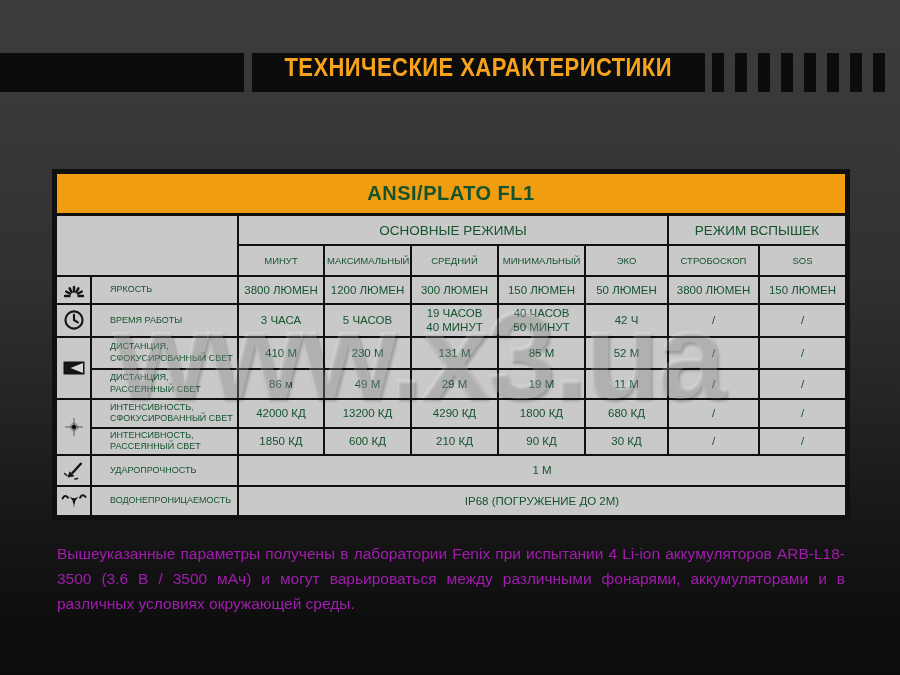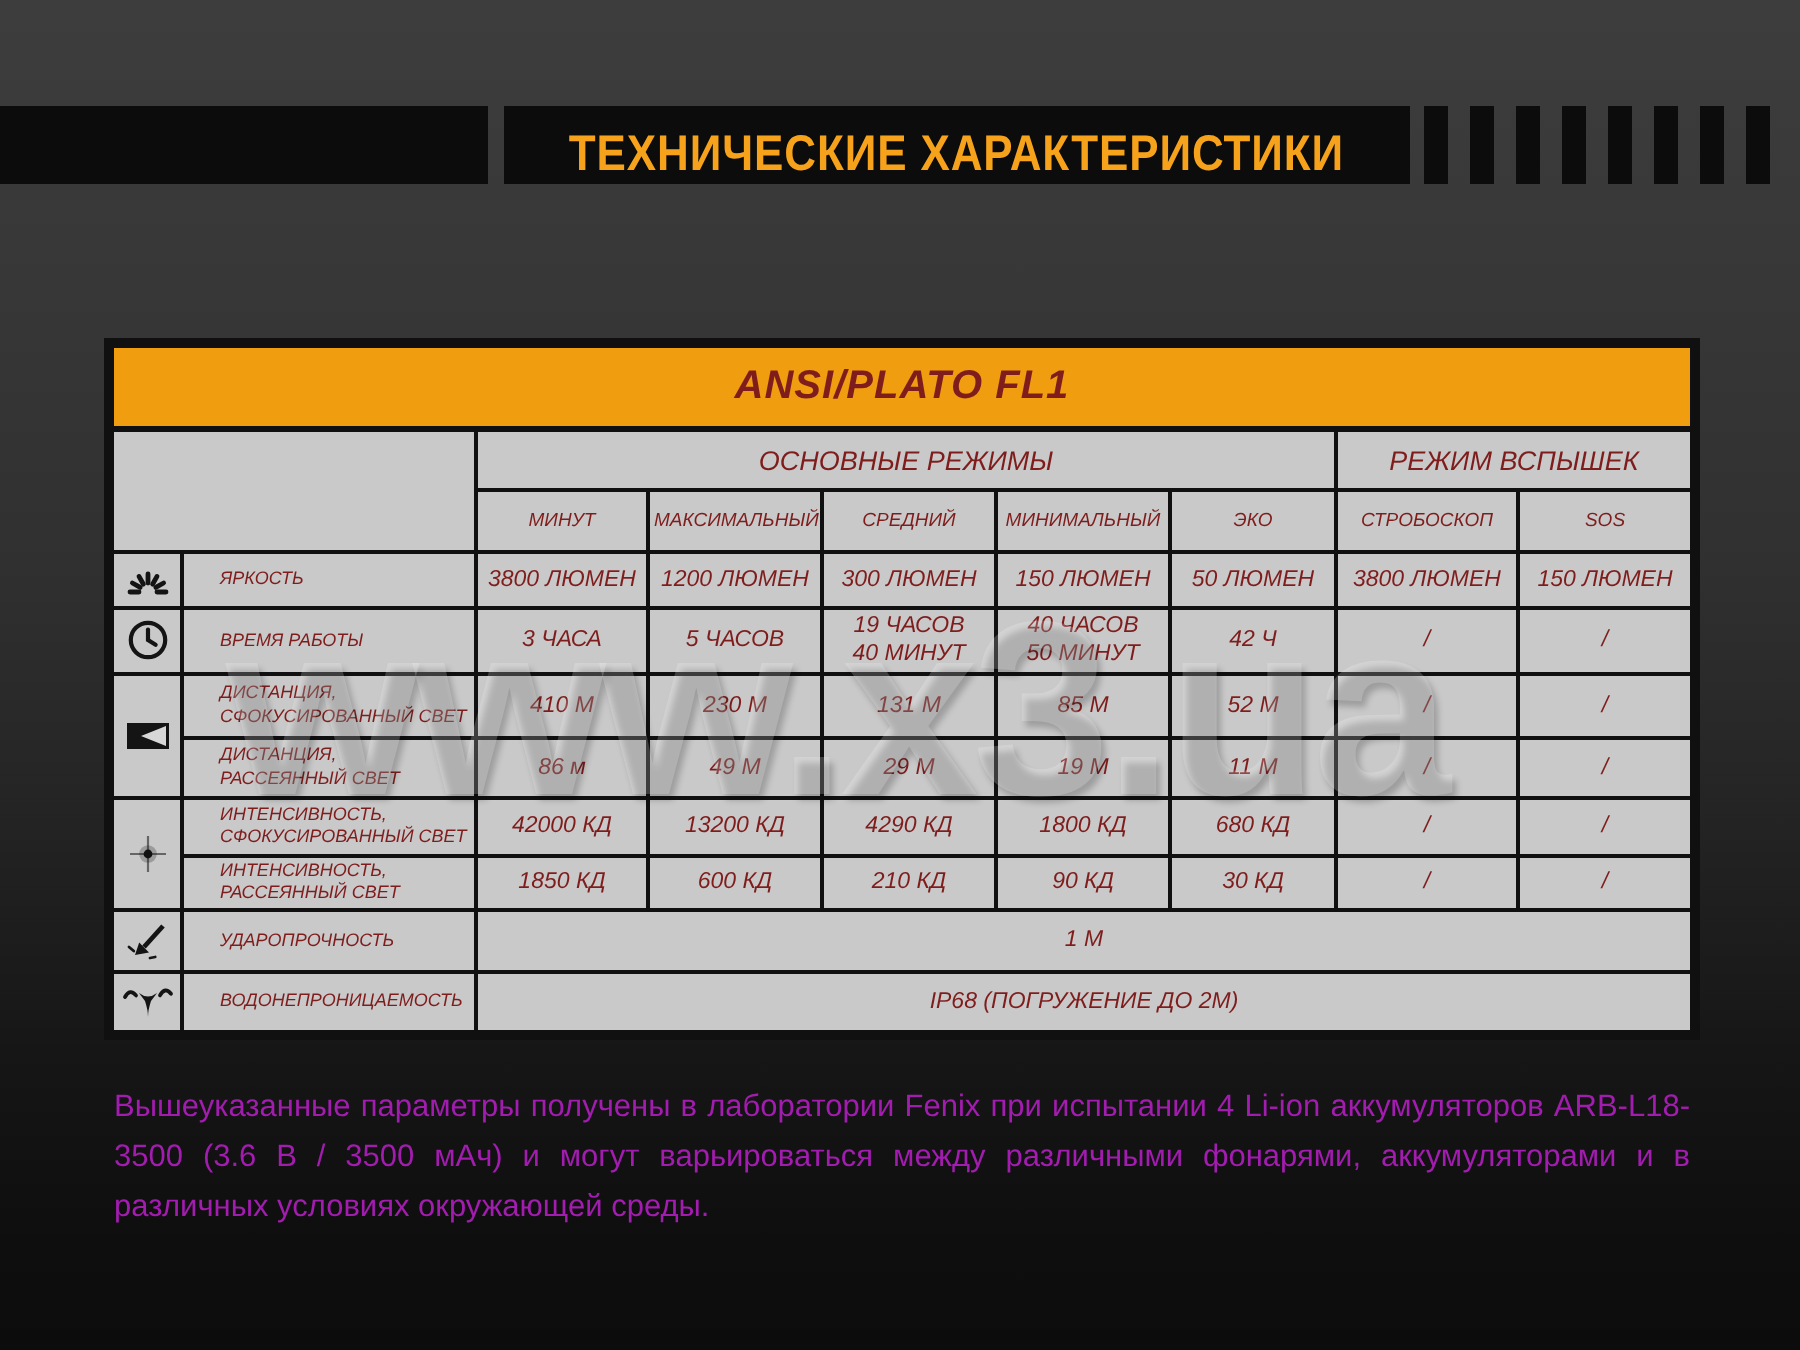--- a/index.html
+++ b/index.html
@@ -4,28 +4,28 @@
 <style>
   html,body{margin:0;padding:0;}
   body{
     width:900px;height:675px;overflow:hidden;position:relative;
     font-family:"Liberation Sans",sans-serif;
     background:linear-gradient(180deg,#3d3d3d 0%,#383838 18%,#303030 42%,#242424 60%,#161616 78%,#0e0e0e 92%,#0c0c0c 100%);
   }
   
   .strip-left{position:absolute;left:0;top:53px;width:244px;height:39px;background:#0c0c0c;}
   .title-bar{position:absolute;left:252px;top:53px;width:453px;height:39px;background:#0c0c0c;
-    display:flex;align-items:flex-end;justify-content:center;}
+    display:flex;align-items:flex-start;justify-content:center;}
   .title-bar span{color:#F7A21B;font-size:25px;font-weight:bold;white-space:nowrap;
     transform:scaleX(0.88);letter-spacing:0.5px;}
   .barcode{position:absolute;left:712px;top:53px;height:39px;display:flex;gap:11px;}
   .barcode .bar{width:12px;height:39px;background:#0c0c0c;}
   
   .table-wrap{position:absolute;left:52px;top:169px;border:3px solid #101010;overflow:hidden;}
-  table{border-collapse:collapse;table-layout:fixed;width:790px;background:#c9c9c9;color:#7f1d1d;font-style:italic;}
+  table{border-collapse:collapse;table-layout:fixed;width:790px;background:#c9c9c9;color:#14532d;}
   td{border:2px solid #101010;text-align:center;vertical-align:middle;padding:1px 2px;
      background:#c9c9c9;overflow:hidden;}
   tr.orange td{background:#F09D0F;height:37px;font-size:20px;font-weight:bold;
      border-bottom:3px solid #101010;letter-spacing:0.5px;}
   tr.group-row td{height:26px;font-size:13.5px;}
   tr.colhead-row td{height:27px;font-size:9.5px;}
   td.label{ text-align:left;font-size:9px;line-height:1.3;padding-left:18px;white-space:pre-line;}
   td.value{font-size:11.5px;white-space:pre-line;line-height:1.25;}
   td.icon-cell{padding:0;}
   td.icon-cell svg{display:block;margin:0 auto;}

